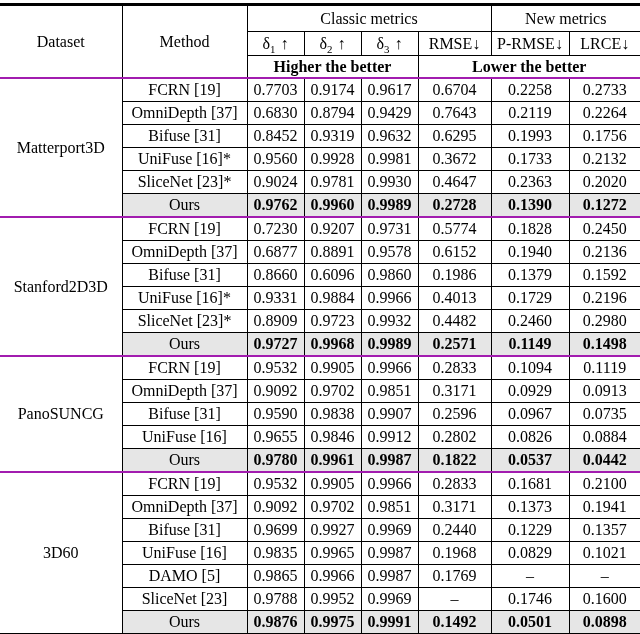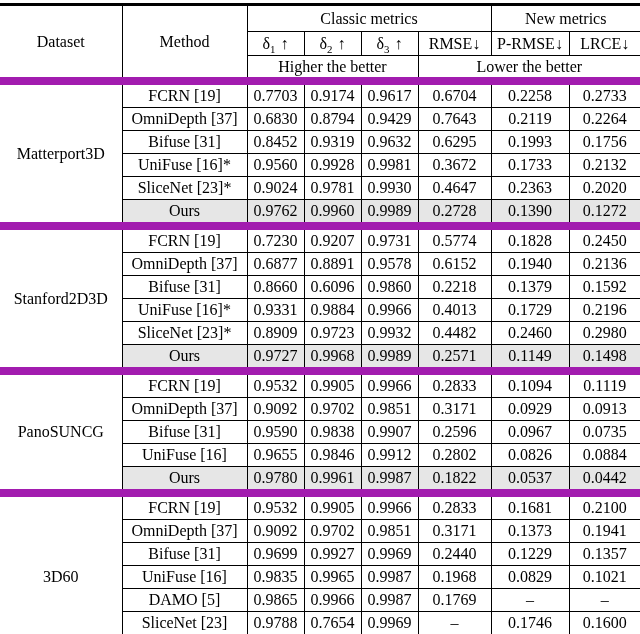--- a/index.html
+++ b/index.html
@@ -33,31 +33,31 @@
     line-height: 1.1;
     white-space: nowrap;
     overflow: hidden;
   }
   
   tr > *:last-child { border-right: none; }
   .dataset-h, .dataset-cell { border-left: none; }
 
   .row-a th { height: 25px; }
   .row-b th { height: 23px; }
-  .row-c th { height: 21px; }
+  .row-c th { height: 21px; font-weight: bold; }
   tbody td { height: 22px; }
 
   .bold { font-weight: normal; }
   sub { font-size: 0.68em; line-height: 0; }
   .arr-sp { margin-left: 5px; }
 
   
-  .group-start td { border-top: 8px solid #a21caf; }
-
-  .highlight td { background: var(--hl, #e6e6e6); font-weight: normal; }
+  .group-start td { border-top: 2px solid #a21caf; }
+
+  .highlight td { background: var(--hl, #e6e6e6); font-weight: bold; }
   .highlight td.method-cell { font-weight: normal; }
 
   .value-cell { letter-spacing: 0; }
 </style>
 </head>
 <body style="background: rgb(255, 255, 255); color: rgb(0, 0, 0);">
 
 <table>
   <colgroup>
     <col style="width:122px">
@@ -162,21 +162,21 @@
         <td class="value-cell col-2">0.9578</td>
         <td class="value-cell col-3">0.6152</td>
         <td class="value-cell col-4">0.1940</td>
         <td class="value-cell col-5">0.2136</td>
       </tr>
       <tr>
         <td class="method-cell">Bifuse [31]</td>
         <td class="value-cell col-0">0.8660</td>
         <td class="value-cell col-1">0.6096</td>
         <td class="value-cell col-2">0.9860</td>
-        <td class="value-cell col-3">0.2218</td>
+        <td class="value-cell col-3">0.1986</td>
         <td class="value-cell col-4">0.1379</td>
         <td class="value-cell col-5">0.1592</td>
       </tr>
       <tr>
         <td class="method-cell">UniFuse [16]*</td>
         <td class="value-cell col-0">0.9331</td>
         <td class="value-cell col-1">0.9884</td>
         <td class="value-cell col-2">0.9966</td>
         <td class="value-cell col-3">0.4013</td>
         <td class="value-cell col-4">0.1729</td>
@@ -288,21 +288,21 @@
         <td class="value-cell col-0">0.9865</td>
         <td class="value-cell col-1">0.9966</td>
         <td class="value-cell col-2">0.9987</td>
         <td class="value-cell col-3">0.1769</td>
         <td class="value-cell col-4">–</td>
         <td class="value-cell col-5">–</td>
       </tr>
       <tr>
         <td class="method-cell">SliceNet [23]</td>
         <td class="value-cell col-0">0.9788</td>
-        <td class="value-cell col-1">0.7654</td>
+        <td class="value-cell col-1">0.9952</td>
         <td class="value-cell col-2">0.9969</td>
         <td class="value-cell col-3">–</td>
         <td class="value-cell col-4">0.1746</td>
         <td class="value-cell col-5">0.1600</td>
       </tr>
       <tr class="highlight">
         <td class="method-cell">Ours</td>
         <td class="value-cell col-0">0.9876</td>
         <td class="value-cell col-1">0.9975</td>
         <td class="value-cell col-2">0.9991</td>

